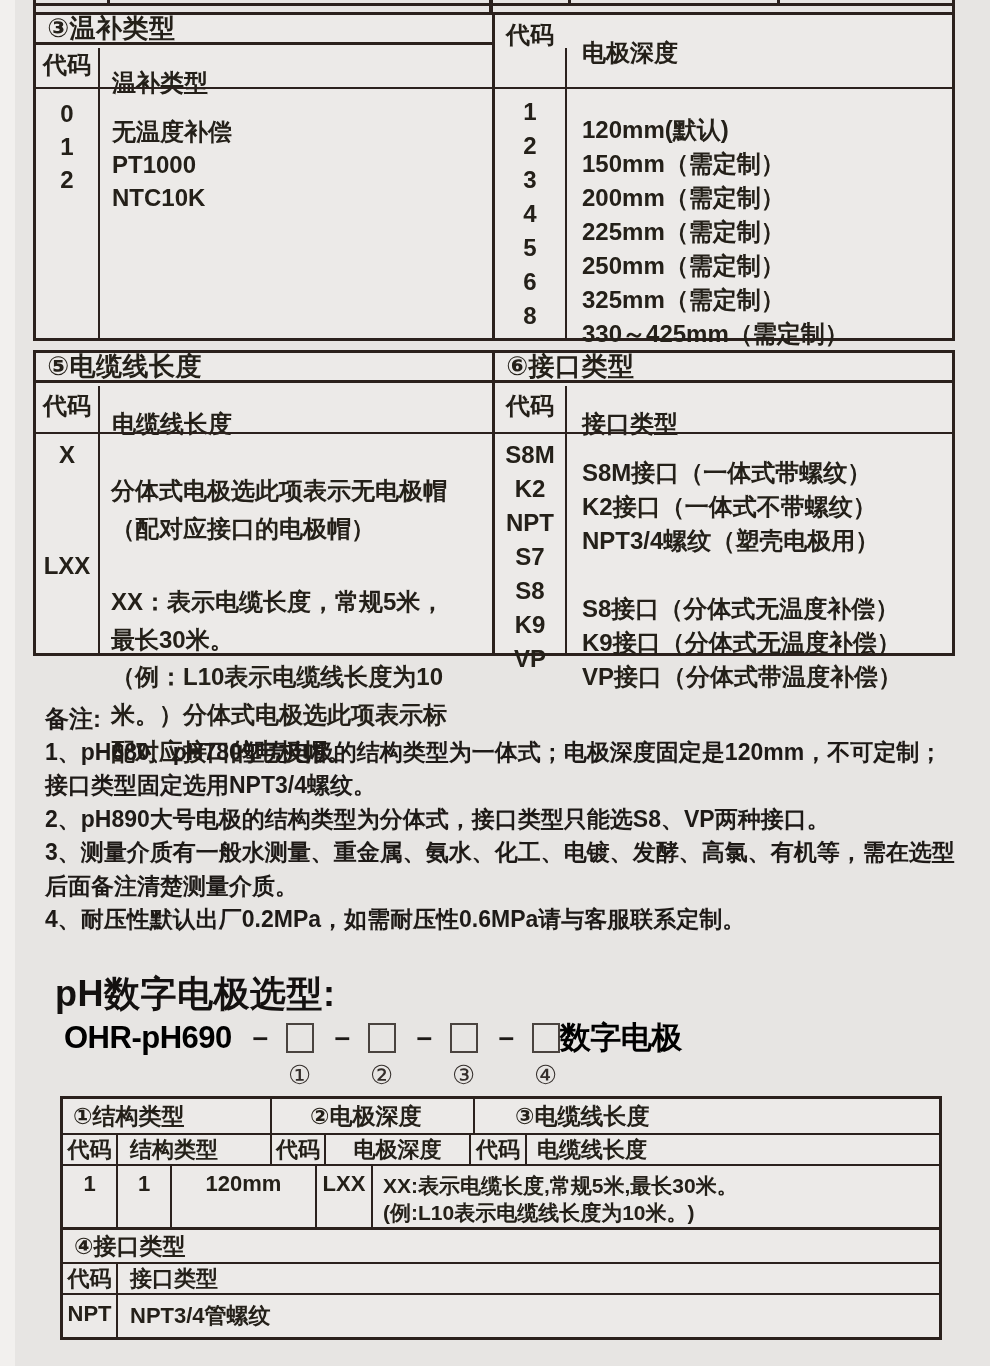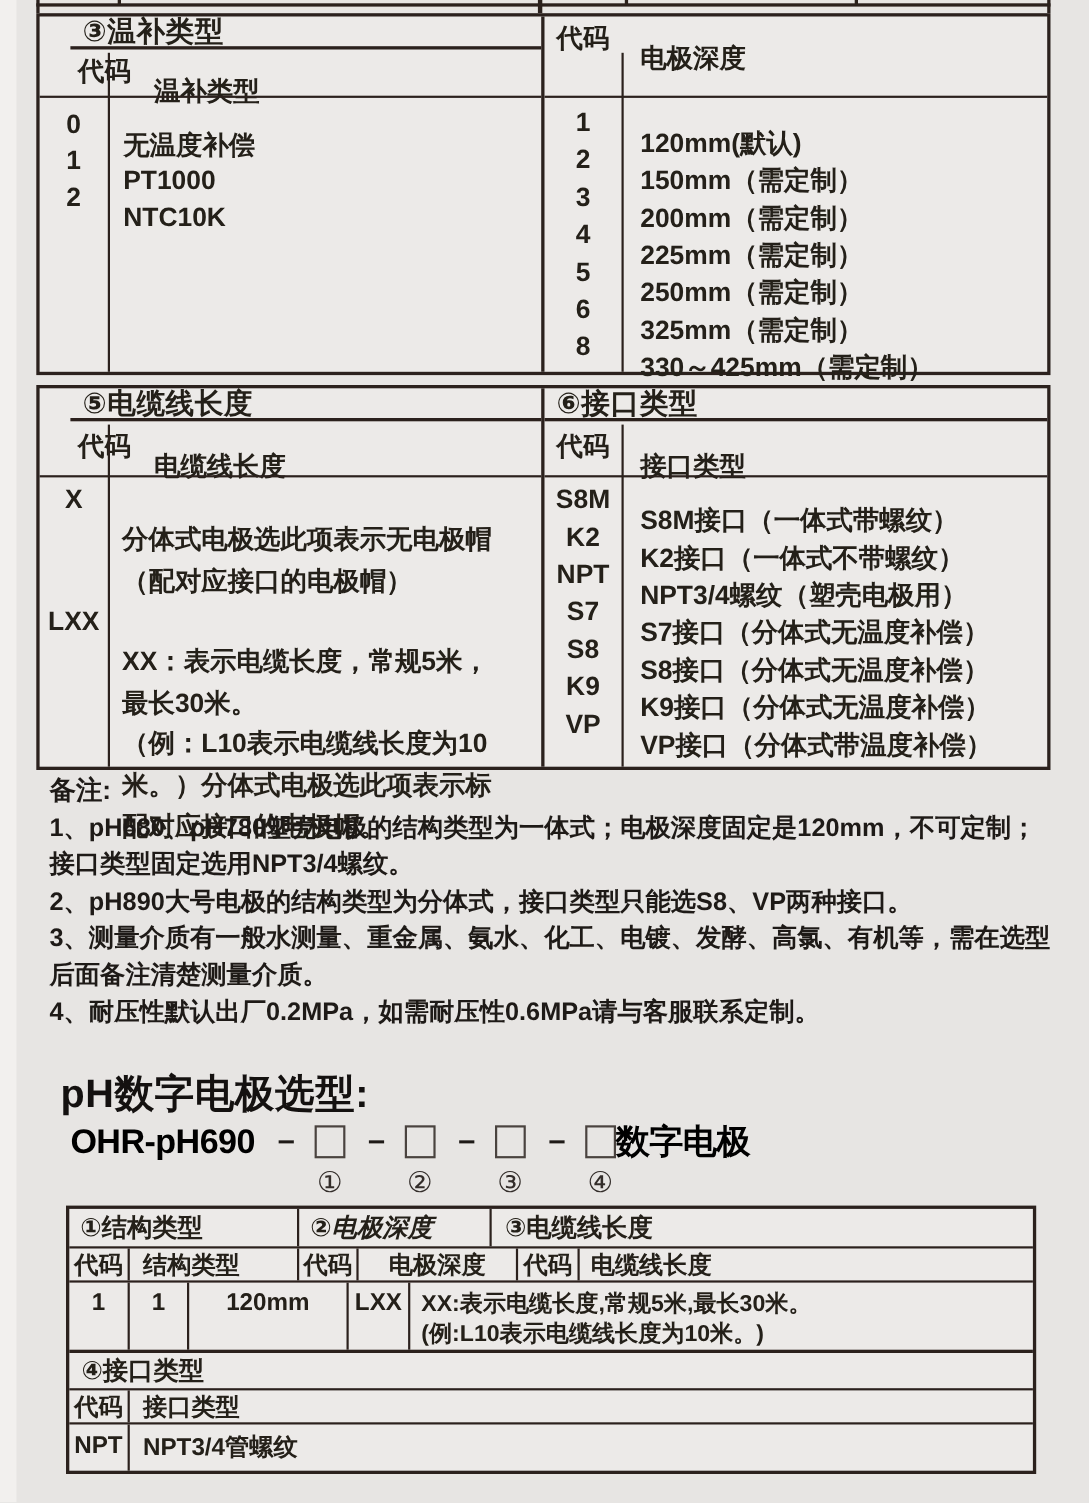--- a/index.html
+++ b/index.html
@@ -13,21 +13,21 @@
   .left-strip { position:absolute; left:0; top:0; width:15px; height:100%; background:#f2f0ee; }
 
   
   .sl-h { position:absolute; left:33px; width:922px; top:3px; height:3px; background:#2b211d; }
   .sl-v { position:absolute; top:0; width:3px; background:#2b211d; }
 
   
   .block { position:absolute; left:33px; width:922px; border:3px solid #2b211d; background:#eceae8; }
   .cdiv  { position:absolute; top:0; bottom:0; left:456px; width:3px; background:#2b211d; }
   .half  { position:absolute; top:0; bottom:0; }
-  .half.l { left:0; width:456px;padding-left:28px; }
+  .half.l { left:0; width:456px; }
   .half.r { left:459px; width:457px; }
 
   .band { height:30px; border-bottom:3px solid #2b211d; display:flex; align-items:center;
           padding-left:11px; font-size:26px; font-weight:700; letter-spacing:0.5px; }
   .hdr  { display:flex; align-items:center; font-size:24px; font-weight:600; }
   .hdr.top { height:39px; }
   .hdr.mid { height:46px; }
   .hline { position:absolute; left:0; right:0; height:2px; background:#2b211d; }
   .vline { position:absolute; width:2px; background:#2b211d; }
 
@@ -60,34 +60,34 @@
   .circ  { margin-top:9px; font-size:26px; font-weight:400; line-height:1; color:#332d2a; }
   .msuffix { margin-left:0; }
 
   
   .btable { position:absolute; left:60px; top:1096px; width:882px; height:244px;
             border:3px solid #2b211d; background:#eceae8; display:flex; flex-direction:column; }
   .brow { display:flex; align-items:center; }
   .bb2 { border-bottom:2px solid #2b211d; }
   .bb3 { border-bottom:3px solid #2b211d; }
   .br2 { border-right:2px solid #2b211d; }
-  .bgroup { height:36px; font-size:23px; font-weight:700; }
+  .bgroup { height:36px; font-size:23px; font-weight:700;gap:28px; }
   .bhdr   { height:31px; font-size:22px; font-weight:600; }
   .bdata  { height:64px; font-size:22px; font-weight:600; align-items:flex-start; }
   .bdata > span { padding-top:5px; }
   .bband2 { height:34px; font-size:23px; font-weight:700; padding-left:11px; }
   .bhdr2  { height:31px; font-size:22px; font-weight:600; }
   .bnpt   { flex:1; font-size:22px; font-weight:600; align-items:flex-start; }
   .bnpt > span { padding-top:6px; }
   .bc  { flex:0 0 auto; text-align:center; height:100%; }
   .bc1 { width:55px; } .bd1 { width:154px; padding-left:12px; height:100%; }
   .bc2 { width:54px; } .bd2 { width:145px; text-align:center; height:100%; }
   .bc3 { width:56px; } .bd3 { flex:1; padding-left:10px; height:100%; }
   .bt1 { width:209px; padding-left:10px; height:100%; display:flex; align-items:center; }
-  .bt2 { width:175px; padding-left:10px; height:100%; display:flex; align-items:center;font-style:italic; }
+  .bt2 { width:175px; padding-left:10px; height:100%; display:flex; align-items:center; }
   .bt3 { flex:1; padding-left:12px; }
   .b3desc { white-space:pre-line; font-size:21px; line-height:27px; padding-top:6px !important; }
 </style>
 </head>
 <body>
 
 <div id="canvas">
   <div class="left-strip"></div>
 
   <div>
@@ -162,21 +162,21 @@
           <span class="desccol">325mm（需定制）</span>
         </div>
         <div class="row rh34">
           <span class="codecol w70">8</span>
           <span class="desccol">330～425mm（需定制）</span>
         </div>
       </div>
     </div>
   </div>
 
-  <div class="block" style="top:350px;height:350px">
+  <div class="block" style="top:350px;height:306px">
     <div class="cdiv"></div>
 
     <div class="half l">
       <div class="band">
           <span>⑤电缆线长度</span>
         </div>
       <div class="hdr mid">
         <span class="codecol w62">代码</span>
         <span class="desccol">电缆线长度</span>
       </div>
@@ -217,21 +217,20 @@
         <div class="row rh34">
           <span class="codecol w70">K2</span>
           <span class="desccol">K2接口（一体式不带螺纹）</span>
         </div>
         <div class="row rh34">
           <span class="codecol w70">NPT</span>
           <span class="desccol">NPT3/4螺纹（塑壳电极用）</span>
         </div>
         <div class="row rh34">
           <span class="codecol w70">S7</span>
-          <span class="desccol">S7接口（分体式无温度补偿）</span>
         </div>
         <div class="row rh34">
           <span class="codecol w70">S8</span>
           <span class="desccol">S8接口（分体式无温度补偿）</span>
         </div>
         <div class="row rh34">
           <span class="codecol w70">K9</span>
           <span class="desccol">K9接口（分体式无温度补偿）</span>
         </div>
         <div class="row rh34">

